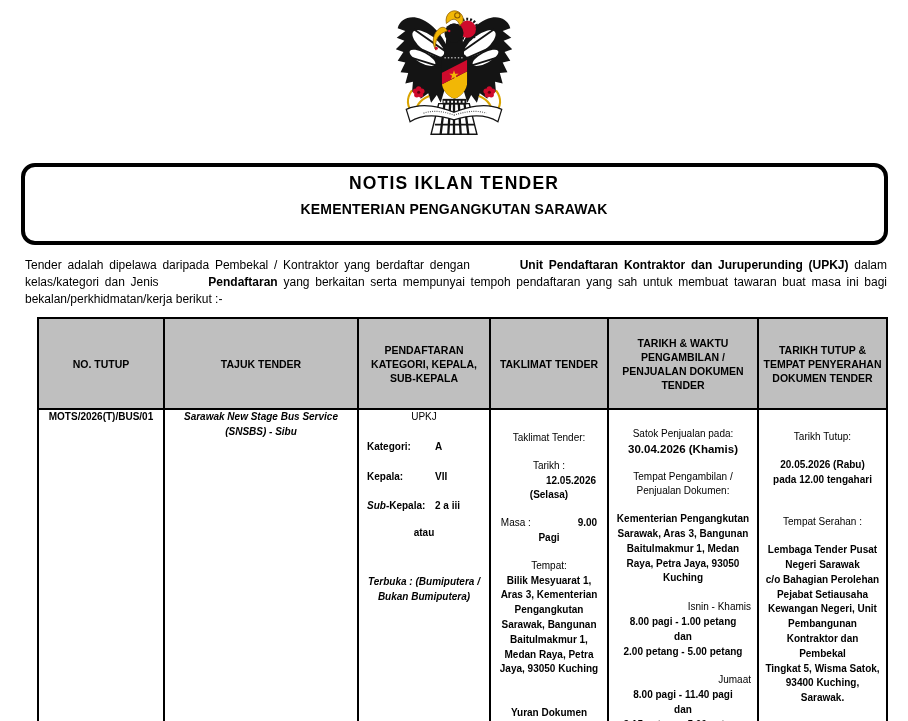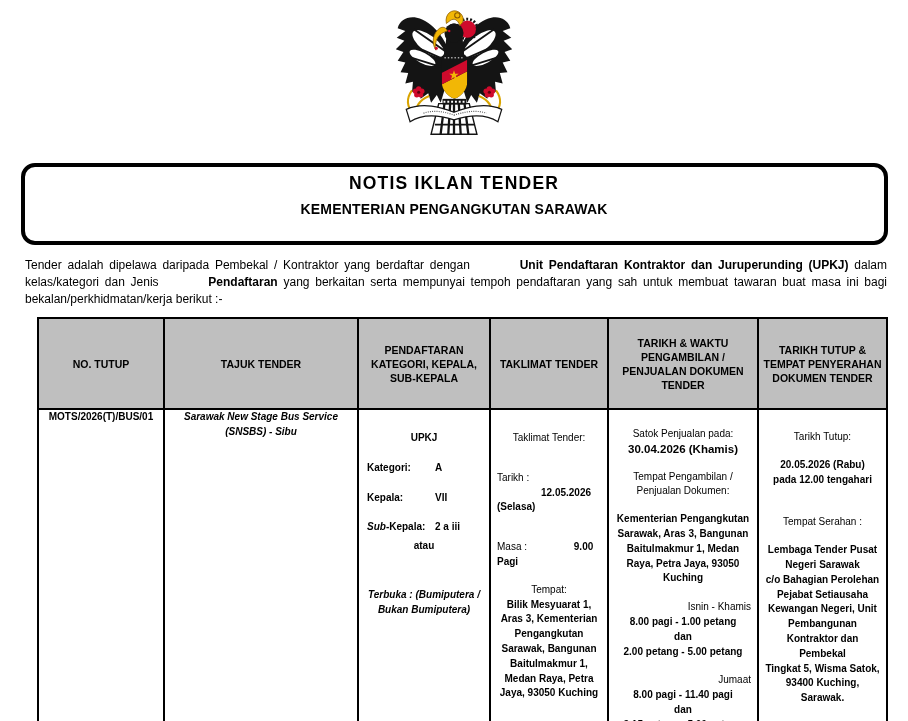--- a/index.html
+++ b/index.html
@@ -33,29 +33,29 @@
   }
   table.tender td{
     font-size:10px;line-height:14.8px;vertical-align:top;padding:0 6px;
   }
   tr.main-row{height:324px;}
   tr.stub-row{height:30px;}
   td.c1,td.c2{vertical-align:middle;text-align:center;font-weight:bold;}
   td.c2{font-style:italic;}
   td.c6{padding:0 10px;border-radius:22px;}
   
-  .upkj{margin-top:21px;text-align:center;font-weight:bold;}
+  .upkj{text-align:center;font-weight:normal;}
   .kvrow{display:flex;font-weight:bold;margin:15px 0 0 2px;}
   .kvrow .kl{width:68px;flex:none;}
   .kvrow .kv{flex:none;}
-  .atau{margin-top:4px;text-align:center;font-weight:bold;}
+  .atau{margin-top:12px;text-align:center;font-weight:bold;}
   .terbuka{margin-top:34px;text-align:center;font-weight:bold;font-style:italic;}
   
   .t-head{margin-top:21px;text-align:center;}
-  .t-row{margin-top:25px;text-align:left;}
+  .t-row{margin-top:13px;text-align:center;}
   .t-tempat-l{margin-top:13px;text-align:center;}
   .t-tempat{text-align:center;font-weight:bold;}
   .t-yuran{margin-top:29px;text-align:center;font-weight:bold;white-space:pre-line;}
   
   td.c5{text-align:center;}
   .p-l1{margin-top:17px;}
   .p-date{font-weight:bold;font-size:11.5px;}
   .p-l2{margin-top:13px;}
   .p-addr{margin-top:13px;font-weight:bold;}
   .p-hl{margin-top:14px;text-align:right;}

